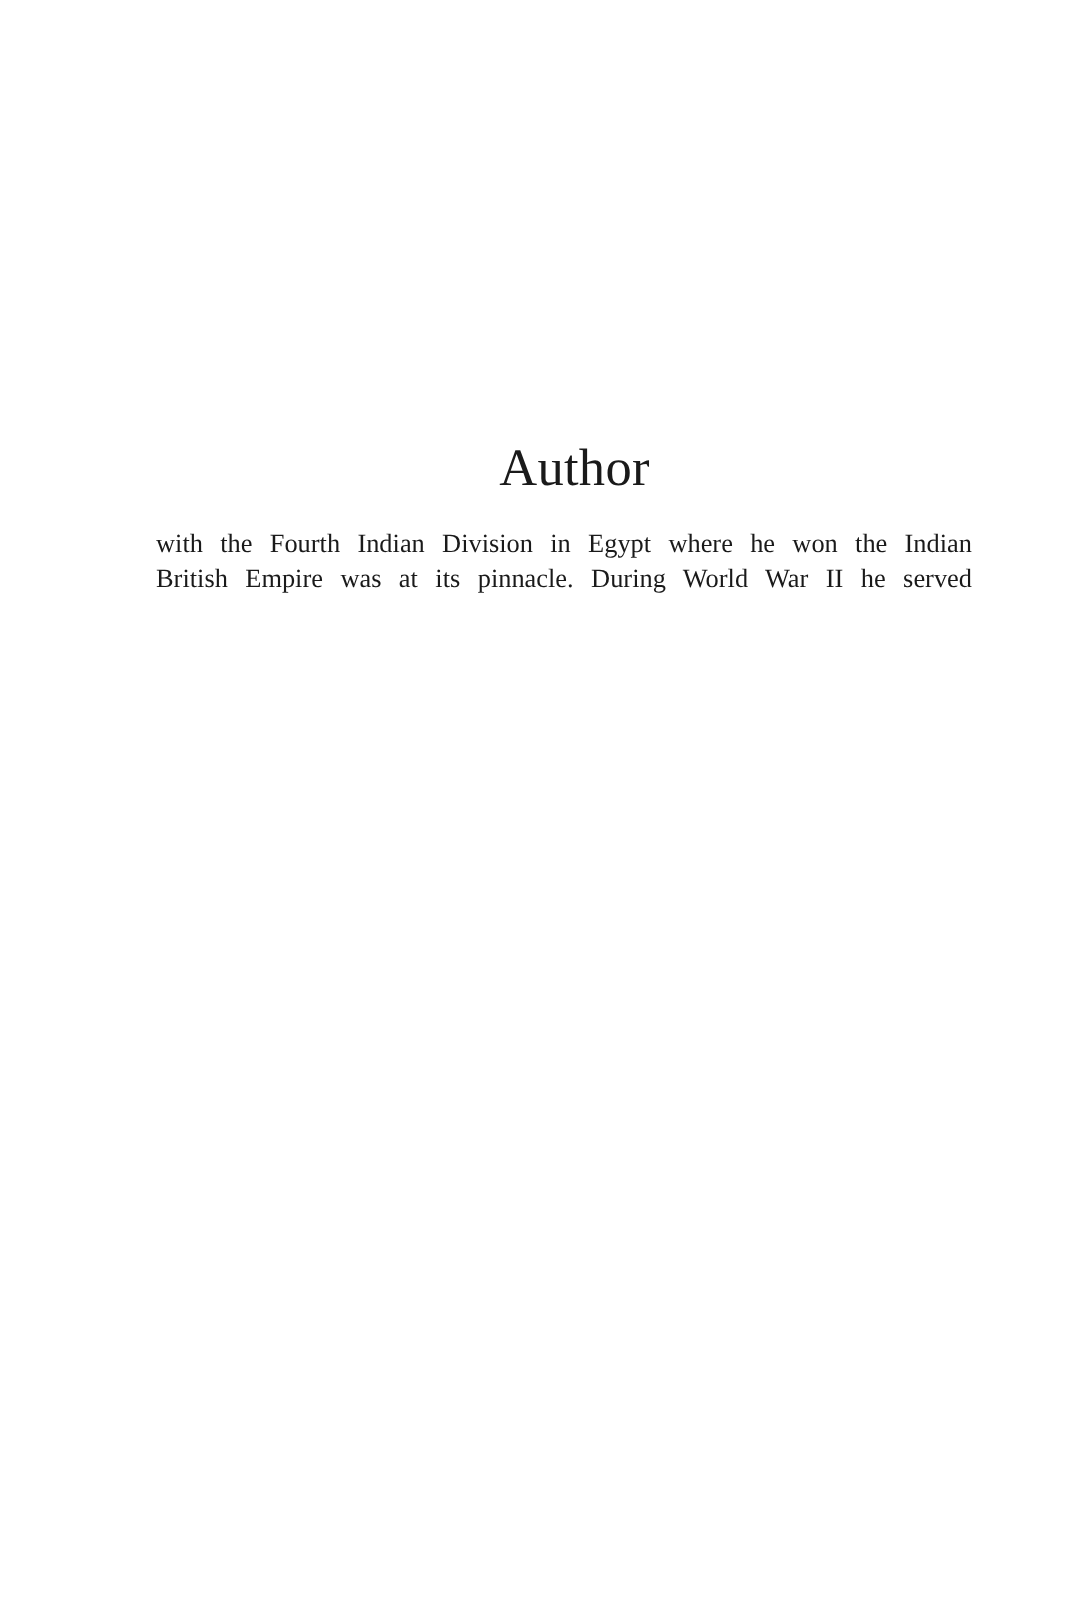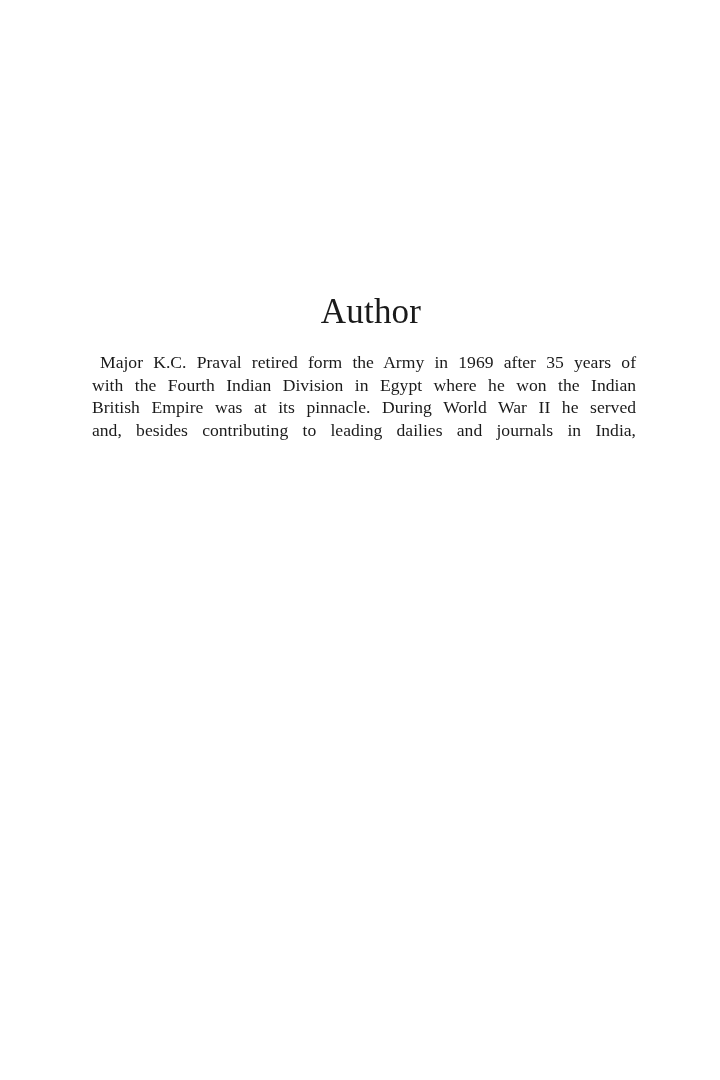--- a/index.html
+++ b/index.html
@@ -10,21 +10,21 @@
     body {
       width: 720px;
       height: 1080px;
       position: relative;
       overflow: hidden;
       font-family: "Liberation Serif", "DejaVu Serif", serif;
       color: #1a1a1a;
     }
     .page {
       position: absolute;
-      left: 92px;
+      left: 104px;
       top: 0;
       width: 544px;
       height: 908px;
     }
     .title {
       position: absolute;
       top: 290px;
       left: 0;
       width: 544px;
       text-align: center;
@@ -59,18 +59,16 @@
     .body-text .line.last {
       text-align-last: left;
     }
   </style>
 </head>
 <body>
 
 <div class="page">
   <h1 class="title">Author</h1>
   <p class="body-text">
-    <span class="line indent">Major K.C. Praval retired form the Army in 1969 after 35 years of</span>
     <span class="line">with the Fourth Indian Division in Egypt where he won the Indian</span>
     <span class="line">British Empire was at its pinnacle. During World War II he served</span>
-    <span class="line">and, besides contributing to leading dailies and journals in India,</span>
   </p>
 </div>
 
 </body></html>

